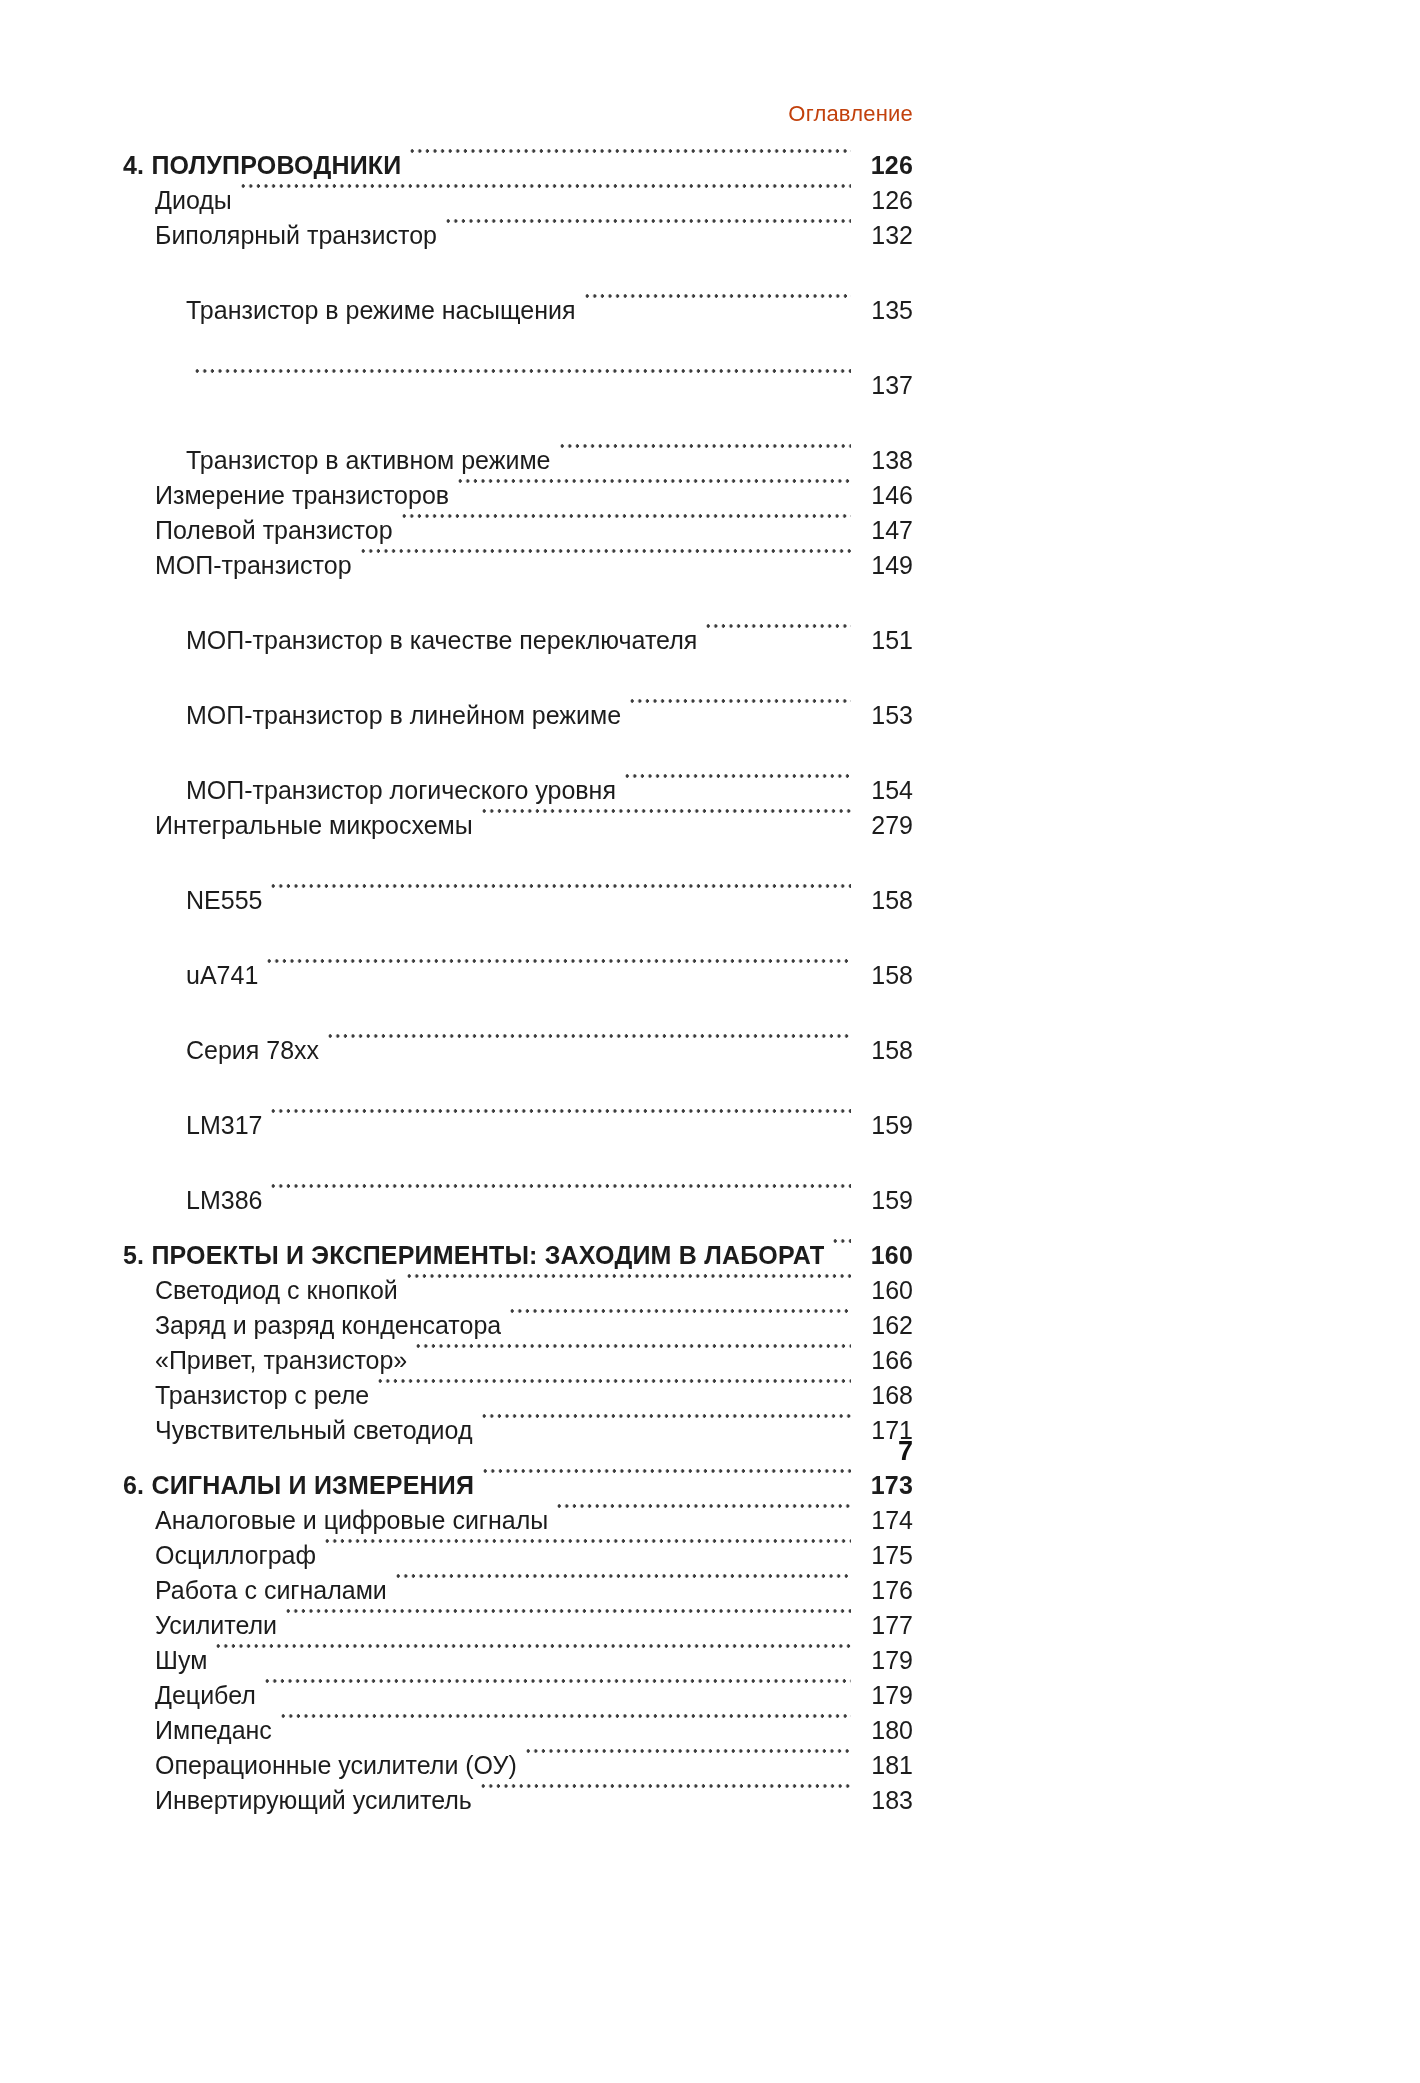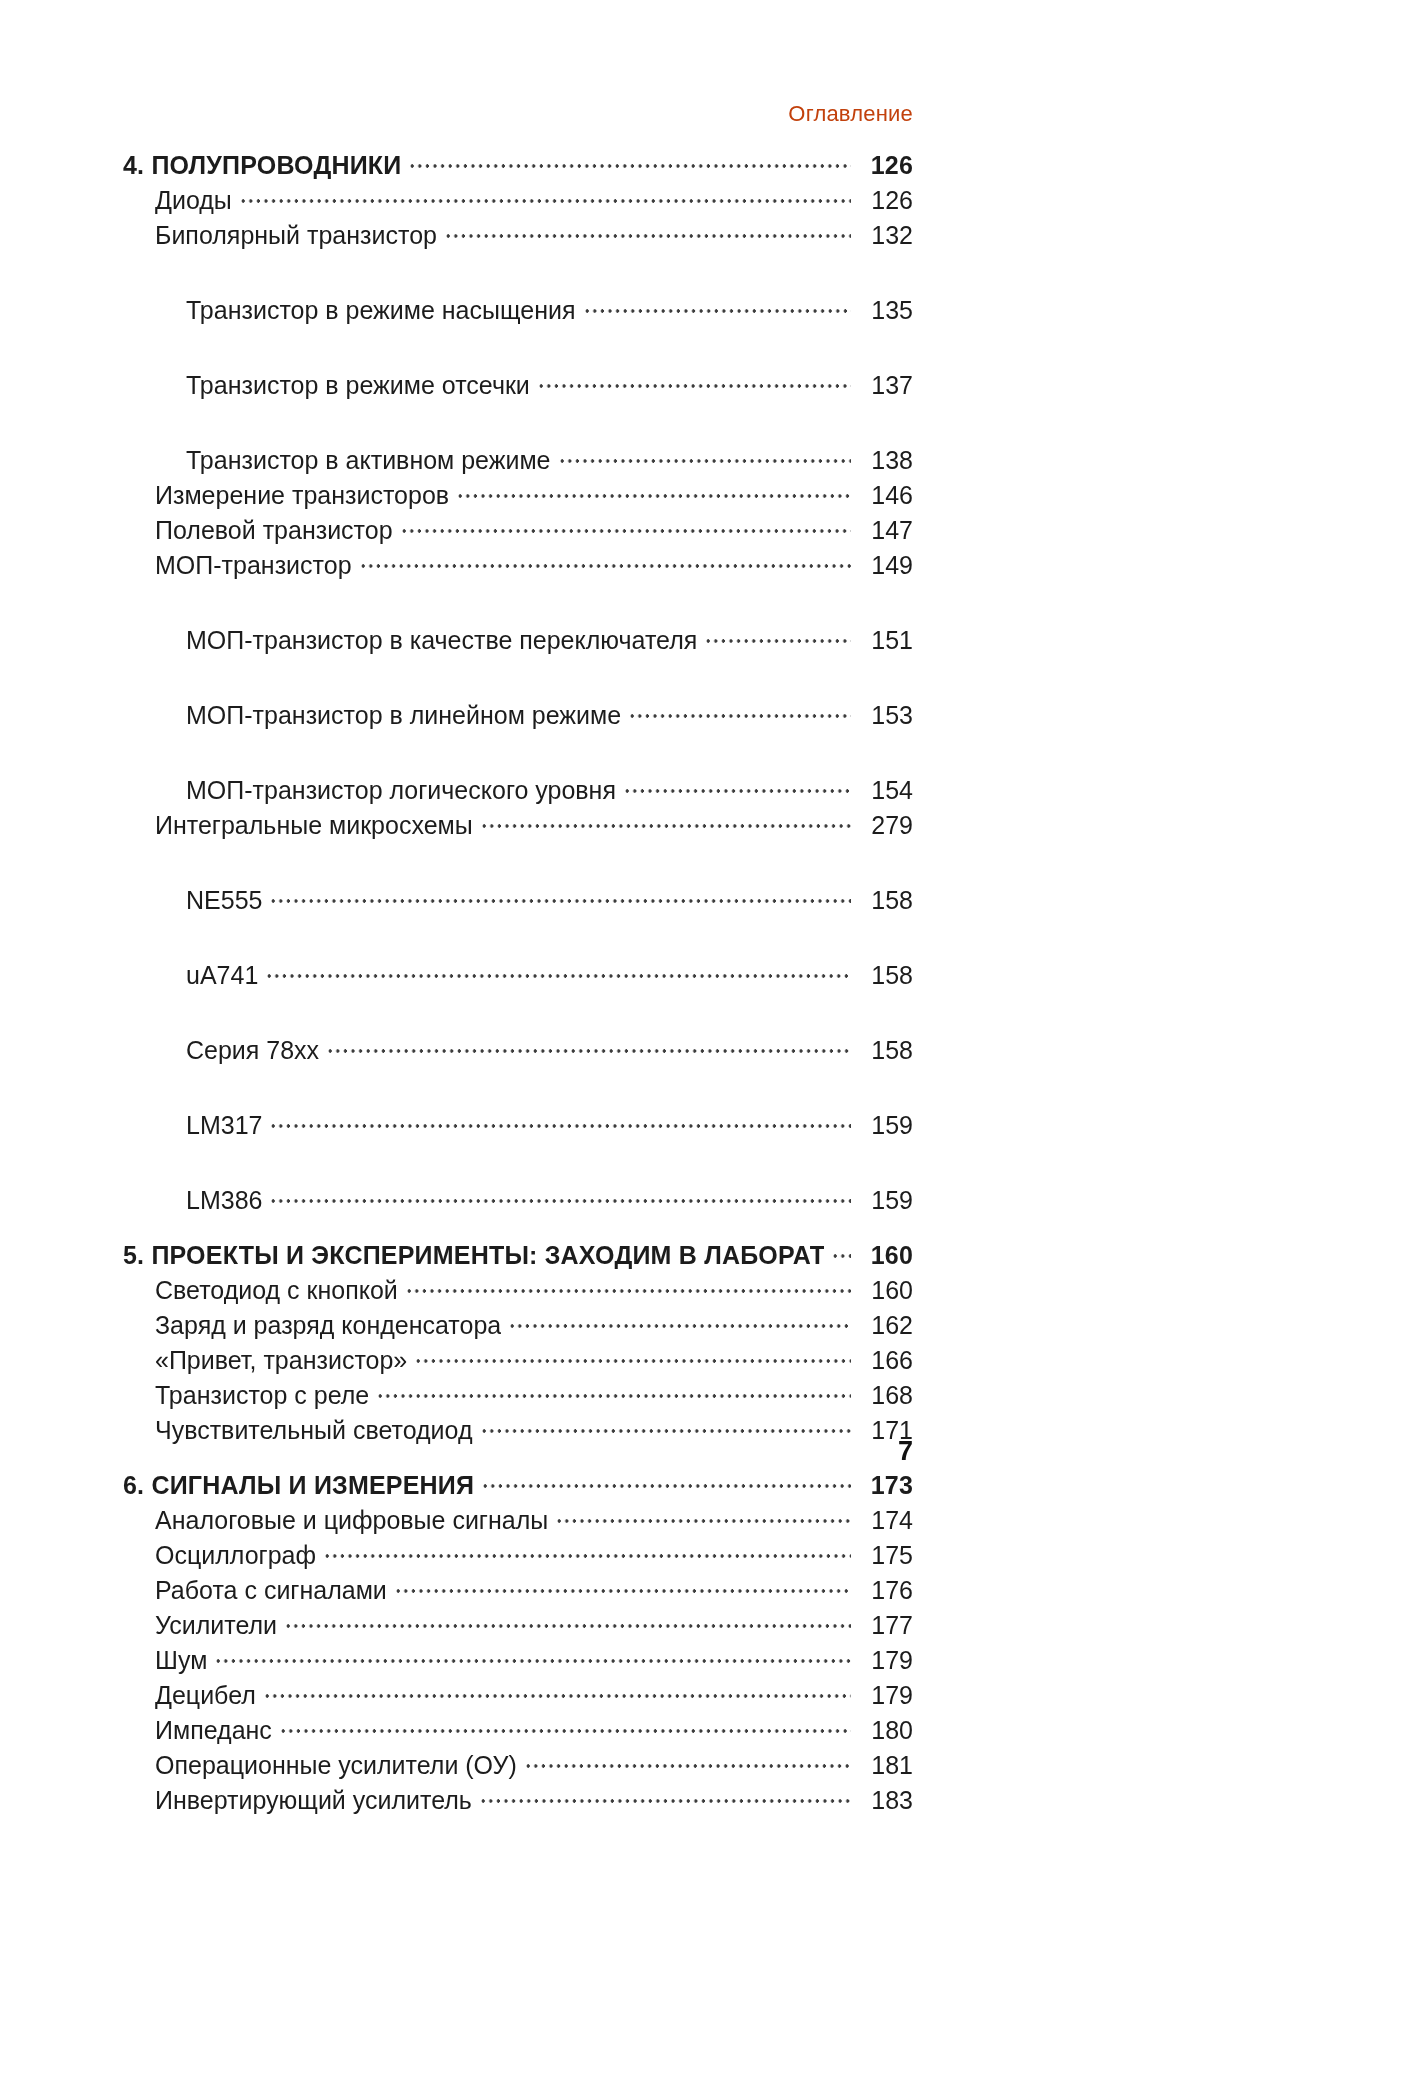--- a/index.html
+++ b/index.html
@@ -29,21 +29,21 @@
     letter-spacing: 0.2px;
   }
   .toc {
     position: absolute;
     top: 148px;
     left: 0;
     right: 0;
   }
   .row {
     display: flex;
-    align-items: center;
+    align-items: flex-start;
     font-size: 25px;
     line-height: 35px;
     white-space: nowrap;
   }
   .row.lvl0 {
     font-weight: 700;
     margin-top: 20px;
     letter-spacing: 0.2px;
   }
   .toc .row:first-child { margin-top: 0; }
@@ -101,21 +101,20 @@
     <span class="pageno">132</span>
   </div>
 
   <div class="row lvl2">
     <span class="label">Транзистор в режиме насыщения</span>
     <span class="leader"></span>
     <span class="pageno">135</span>
   </div>
 
   <div class="row lvl2">
-    <span class="label">Транзистор в режиме отсечки</span>
     <span class="leader"></span>
     <span class="pageno">137</span>
   </div>
 
   <div class="row lvl2">
     <span class="label">Транзистор в активном режиме</span>
     <span class="leader"></span>
     <span class="pageno">138</span>
   </div>
 

